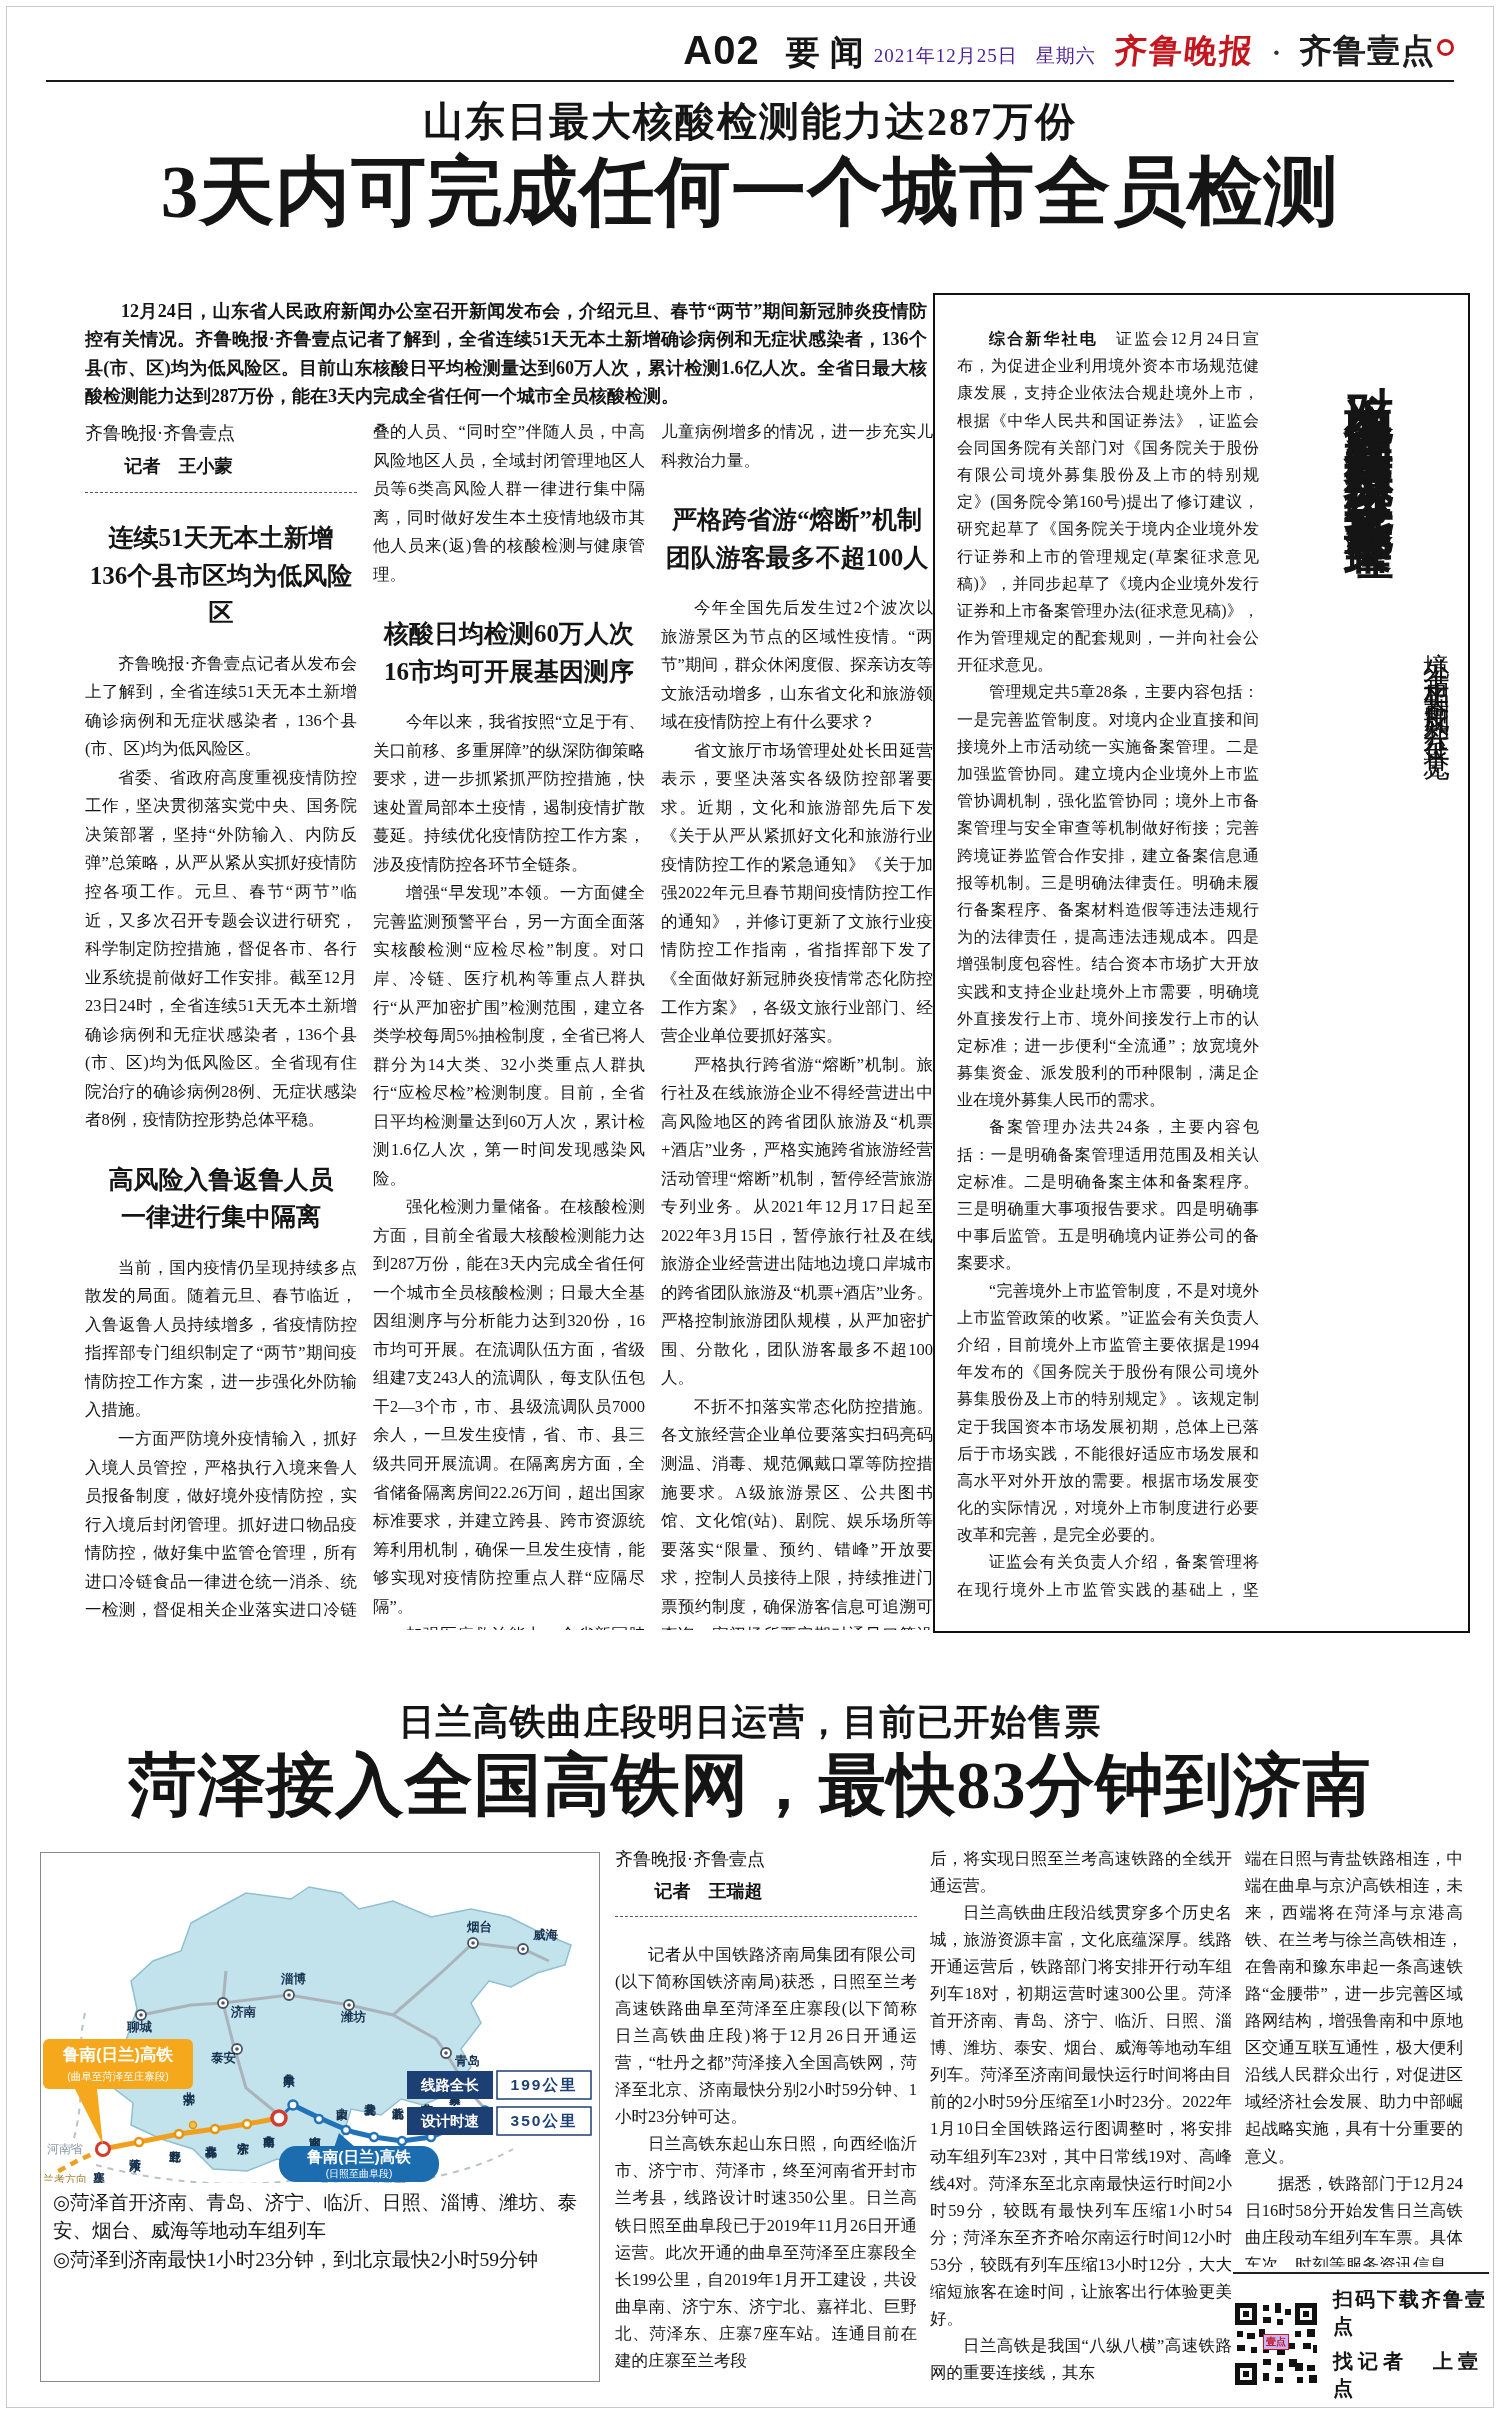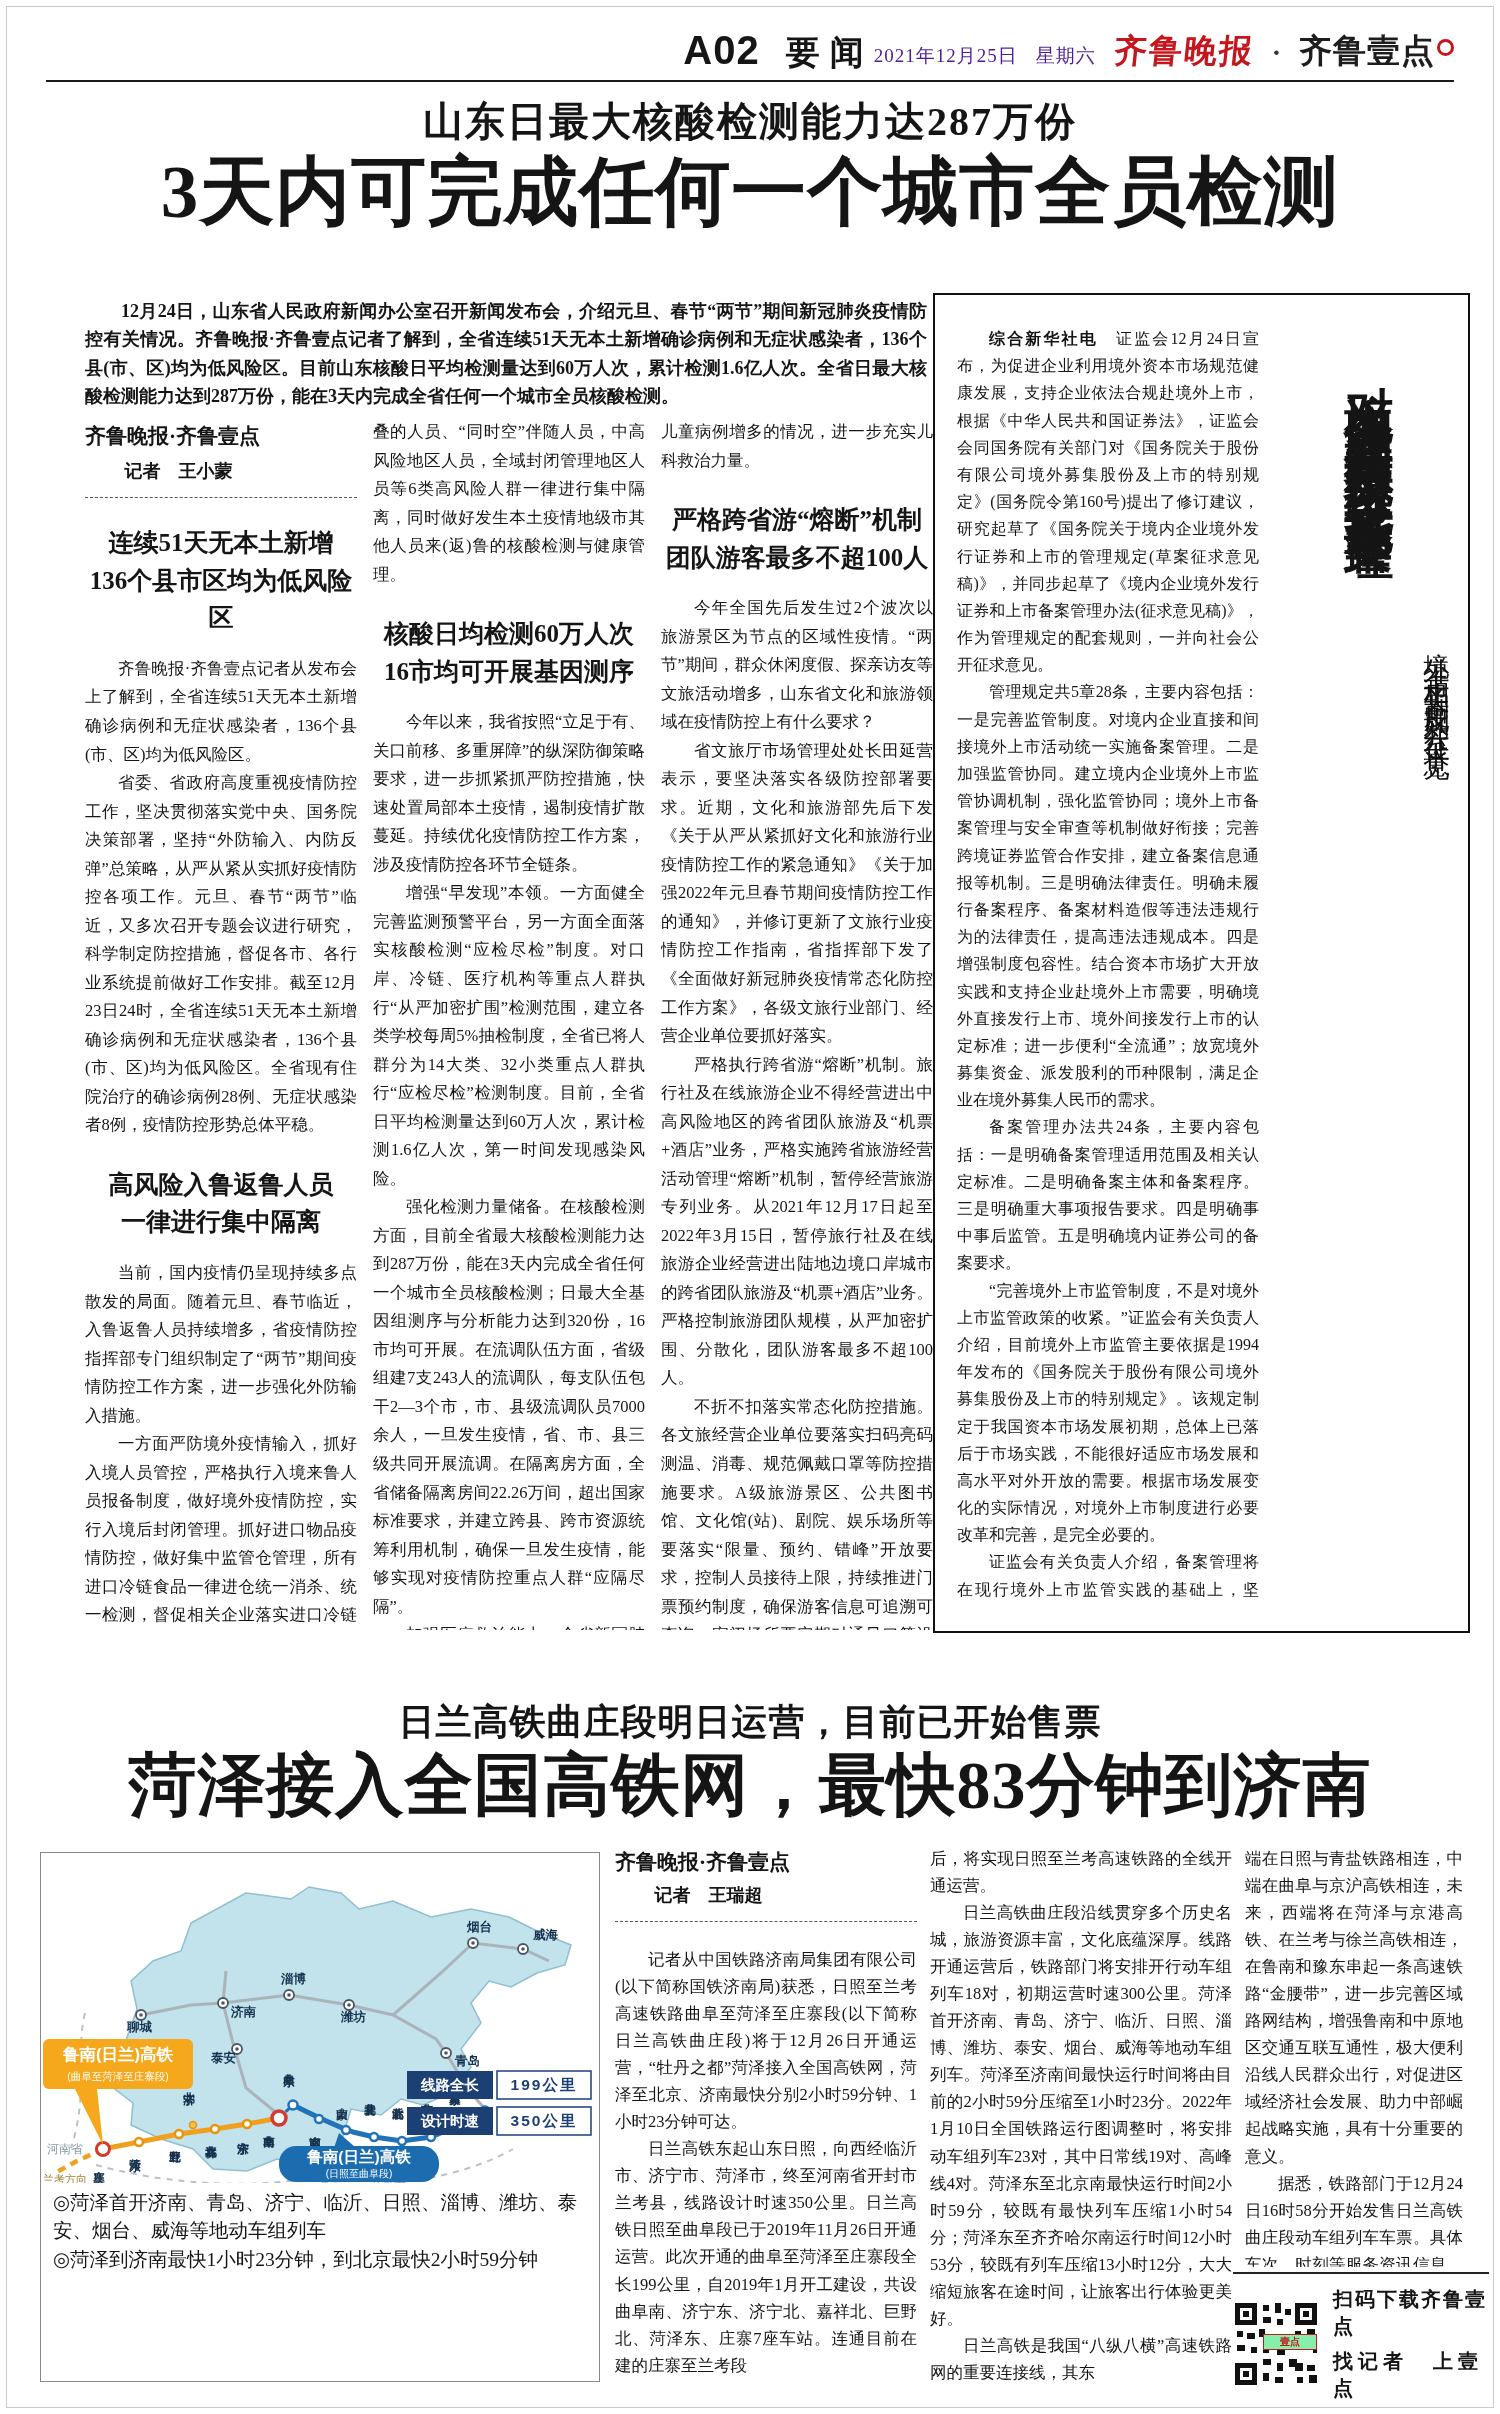--- a/index.html
+++ b/index.html
@@ -26,21 +26,21 @@
   .a1-lead{position:absolute;top:297px;left:85px;width:842px;font-weight:700;font-size:18px;
            line-height:1.58;text-align:justify;text-indent:2em;}
 
   
   .a1-cols{position:absolute;top:418px;left:85px;width:848px;height:1212px;display:flex;gap:16px;}
   .ncol{width:272px;height:1212px;overflow:hidden;font-size:16.5px;line-height:1.73;text-align:justify;}
   .para{text-indent:2em;margin:0;}
   .para.cont{text-indent:0;}
   .subhead{font-size:25px;font-weight:700;text-align:center;line-height:1.5;margin:26px 0 18px;}
   .byline{border-bottom:1px dashed #555;padding-bottom:10px;margin-bottom:24px;}
-  .byline .b1{font-size:21px;font-weight:700;}
+  .byline .b1{font-size:18px;font-weight:400;}
   .byline .b2{font-size:18px;font-weight:700;margin-top:2px;text-indent:2.2em;}
   .lead-in{font-weight:700;}
 
   
   .sidebar{position:absolute;top:293px;left:933px;width:537px;height:1340px;border:2px solid #111;
            box-sizing:border-box;padding:30px 20px 12px 22px;}
   .sb-text{width:302px;height:1278px;overflow:hidden;font-size:16px;line-height:1.70;text-align:justify;}
   .v-head{position:absolute;top:52px;right:66px;writing-mode:vertical-rl;font-size:49px;font-weight:900;
           letter-spacing:7px;height:1250px;}
   .v-sub{position:absolute;top:336px;right:14px;writing-mode:vertical-rl;font-size:26px;font-weight:500;
@@ -61,22 +61,22 @@
   .ncol2{font-size:16.5px;line-height:1.64;text-align:justify;overflow:hidden;}
   .c2a{width:302px;height:565px;}
   .c2b{width:302px;height:565px;}
   .c2c{width:218px;height:422px;}
 
   
   .footer-block{position:absolute;top:2272px;left:1233px;width:256px;}
   .fb-rule{border-top:2px solid #222;margin-bottom:12px;}
   .fb-row{display:flex;gap:14px;align-items:center;}
   .qr-wrap{position:relative;width:86px;height:86px;flex:0 0 auto;}
-  .qr-badge{position:absolute;top:33px;left:30px;background:#86efac;border:1px solid #c5161d;color:#c5161d;
-            font-size:10px;font-weight:700;padding:0 16px;line-height:14px;}
+  .qr-badge{position:absolute;top:33px;left:30px;background:#c4b5fd;border:1px solid #c5161d;color:#c5161d;
+            font-size:10px;font-weight:700;padding:0 2px;line-height:14px;}
   .fb-text .t1{font-size:20px;font-weight:800;letter-spacing:2px;}
   .fb-text .t2{font-size:20px;font-weight:600;letter-spacing:5px;margin-top:8px;}
 
   
   .vt{writing-mode:vertical-rl;}
   svg text{font-family:"Liberation Sans","DejaVu Sans",sans-serif;}
   .city-lab{font-size:12.5px;fill:#16324f;font-weight:700;}
   .sta-lab{font-size:11.5px;fill:#16324f;font-weight:700;}
   .prov-lab{font-size:12px;fill:#8a9aa5;}
   .dir-lab{font-size:11px;fill:#a2803a;}

